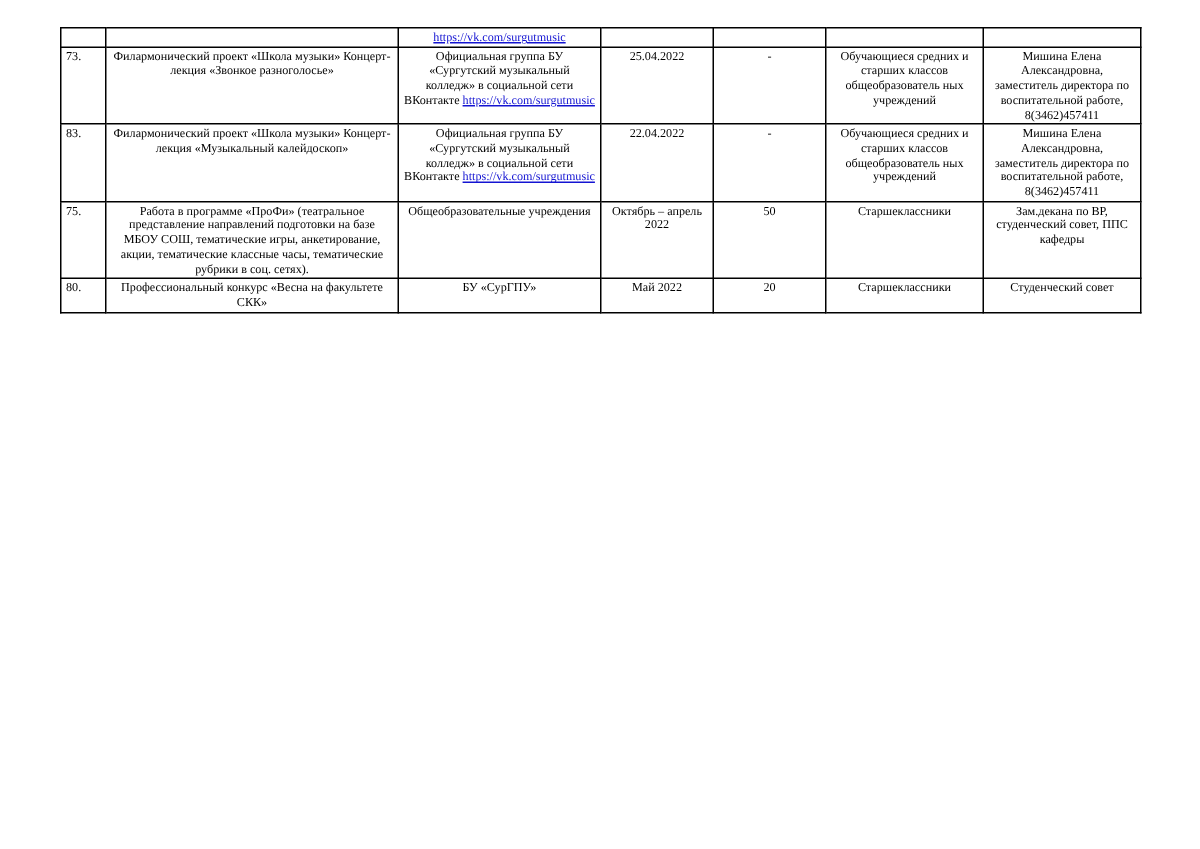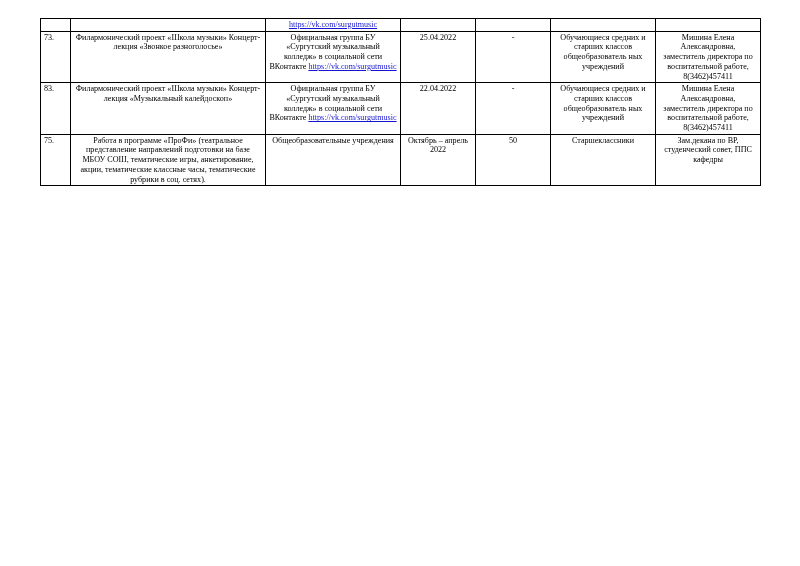--- a/index.html
+++ b/index.html
@@ -116,18 +116,27 @@
         <td class="ctr">Октябрь – апрель 2022</td>
         <td class="ctr">50</td>
         <td class="ctr">Старшеклассники</td>
         <td class="ctr">Зам.декана по ВР, студенческий совет, ППС кафедры</td>
       </tr>
 
 
 
 
 
+      <tr>
+        <td class="num">80.</td>
+        <td class="name">Профессиональный конкурс «Весна на факультете СКК»</td>
+        <td class="ctr">БУ «СурГПУ»</td>
+        <td class="ctr">Май 2022</td>
+        <td class="ctr">20</td>
+        <td class="ctr">Старшеклассники</td>
+        <td class="ctr">Студенческий совет</td>
+      </tr>
 
 
 
     </tbody>
   </table>
 </div>
 
 </body></html>

